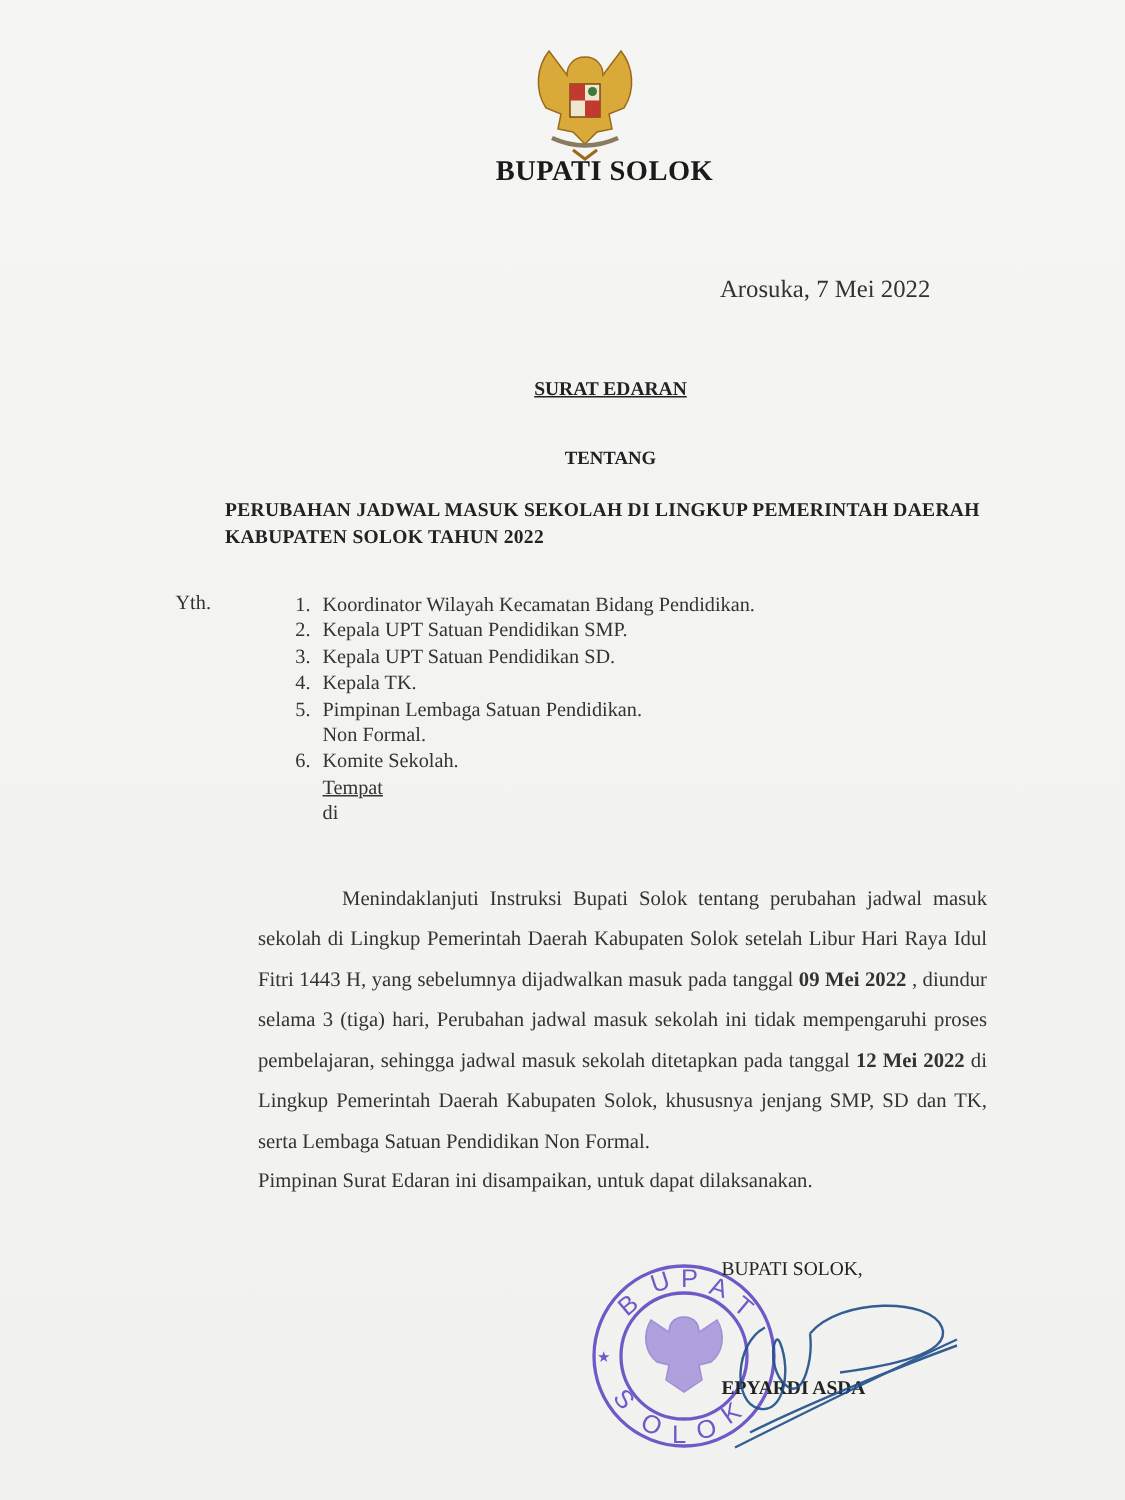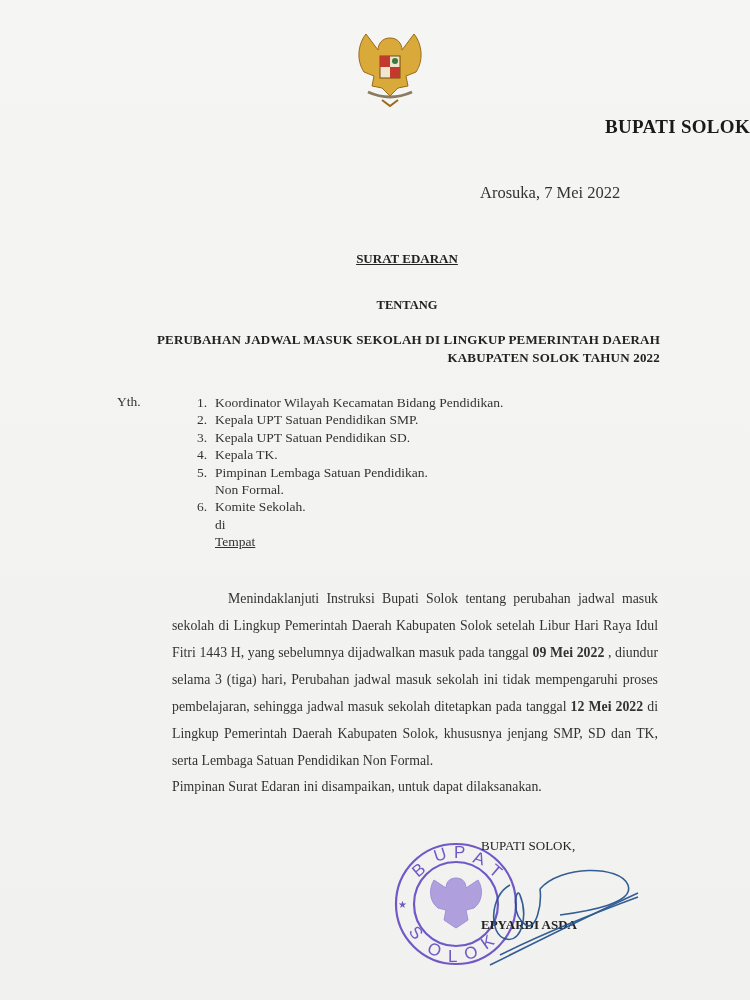--- a/index.html
+++ b/index.html
@@ -5,28 +5,28 @@
   html, body { margin: 0; padding: 0; }
   body {
     width: 750px; height: 1000px; overflow: hidden;
     background: #f3f3f1;
     font-family: "Liberation Serif", serif;
     color: #222;
     position: relative;
   }
   .page { position: absolute; inset: 0; background: linear-gradient(180deg,#f5f5f3 0%,#f1f1ef 100%); }
   .emblem { position: absolute; left: 352px; top: 30px; width: 76px; height: 78px; }
-  .kop { position: absolute; top: 116px; left: 0; width: 100%; text-align: right; padding-left: 56px; box-sizing: border-box;
+  .kop { position: absolute; top: 104px; left: 0; width: 100%; text-align: center; padding-left: 56px; box-sizing: border-box;
          font-weight: bold; font-size: 19px; letter-spacing: 0.3px; color: #1a1a1a; }
   .date { position: absolute; top: 183px; left: 480px; font-size: 16.5px; color: #333; }
   .center-block { position: absolute; left: 12px; width: 100%; text-align: center; padding-left: 40px; box-sizing: border-box; font-weight: bold; font-size: 12.5px; color: #222; }
   .title1 { top: 251px; text-decoration: underline; font-size: 13px; }
   .title2 { top: 276px; }
   .title3 { top: 298px; }
-  .subject { position: absolute; top: 331px; left: 150px; width: 510px; text-align: right; font-weight: bold; font-size: 13px; line-height: 18px; color: #222; letter-spacing: 0.2px; }
+  .subject { position: absolute; top: 331px; left: 150px; width: 510px; text-align: left; font-weight: bold; font-size: 13px; line-height: 18px; color: #222; letter-spacing: 0.2px; }
   .yth { position: absolute; top: 394px; left: 117px; font-size: 13.5px; color: #333; }
   .recipients { position: absolute; top: 394px; left: 185px; font-size: 13.5px; line-height: 17.4px; color: #333; }
   .recipients .row { display: flex; }
   .recipients .num { width: 22px; text-align: right; margin-right: 8px; }
   .tempat { text-decoration: underline; }
   .body-text { position: absolute; top: 585px; left: 172px; width: 486px; font-size: 13.8px; line-height: 27px; text-align: justify; color: #333; }
   .body-text p { margin: 0; }
   .body-text .first { text-indent: 56px; }
   .closing { position: absolute; top: 779px; left: 172px; font-size: 13.8px; color: #333; }
   .sig-title { position: absolute; top: 838px; left: 481px; font-weight: normal; font-size: 13px; color: #222; }
@@ -87,25 +87,25 @@
     <div class="row">
         <span class="num"></span>
         <span>Non Formal.</span>
       </div>
     <div class="row">
         <span class="num">6.</span>
         <span>Komite Sekolah.</span>
       </div>
     <div class="row">
         <span class="num"></span>
-        <span>di</span>
+        <span class="tempat">Tempat</span>
       </div>
     <div class="row">
         <span class="num"></span>
-        <span class="tempat">Tempat</span>
+        <span>di</span>
       </div>
   </div>
 
   <div class="body-text">
     <p class="first"><span>Menindaklanjuti Instruksi Bupati Solok tentang perubahan jadwal masuk sekolah di Lingkup Pemerintah Daerah Kabupaten Solok setelah Libur Hari Raya Idul Fitri 1443 H, yang sebelumnya dijadwalkan masuk pada tanggal </span><b>09 Mei 2022</b><span> , diundur selama  3 (tiga) hari, Perubahan jadwal masuk sekolah ini tidak mempengaruhi proses pembelajaran, sehingga jadwal masuk sekolah ditetapkan pada tanggal </span><b>12 Mei 2022</b><span> di Lingkup Pemerintah Daerah Kabupaten Solok, khususnya jenjang SMP, SD dan TK, serta Lembaga Satuan Pendidikan Non Formal.</span></p>
   </div>
 
   <div class="closing">Pimpinan Surat Edaran ini disampaikan, untuk dapat dilaksanakan.</div>
 
   <svg class="stamp" viewBox="0 0 128 128">

